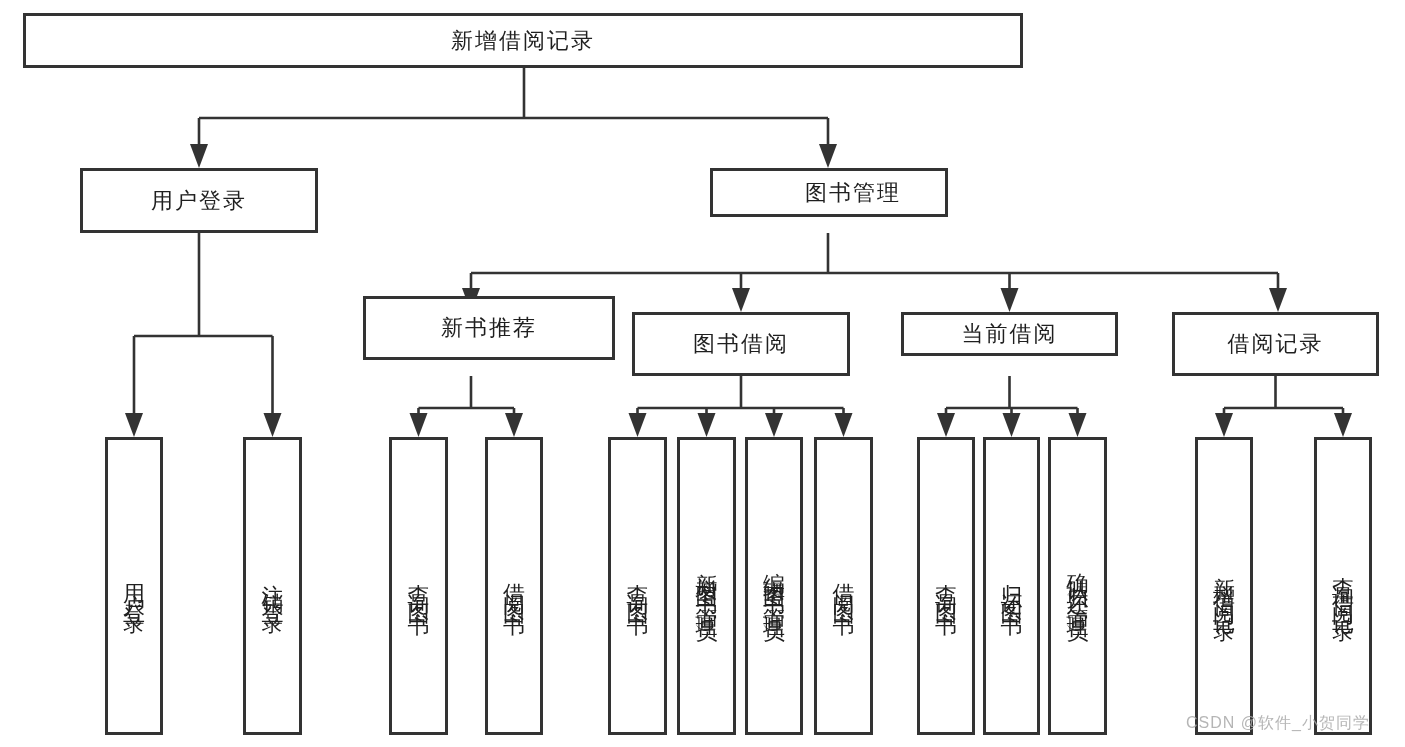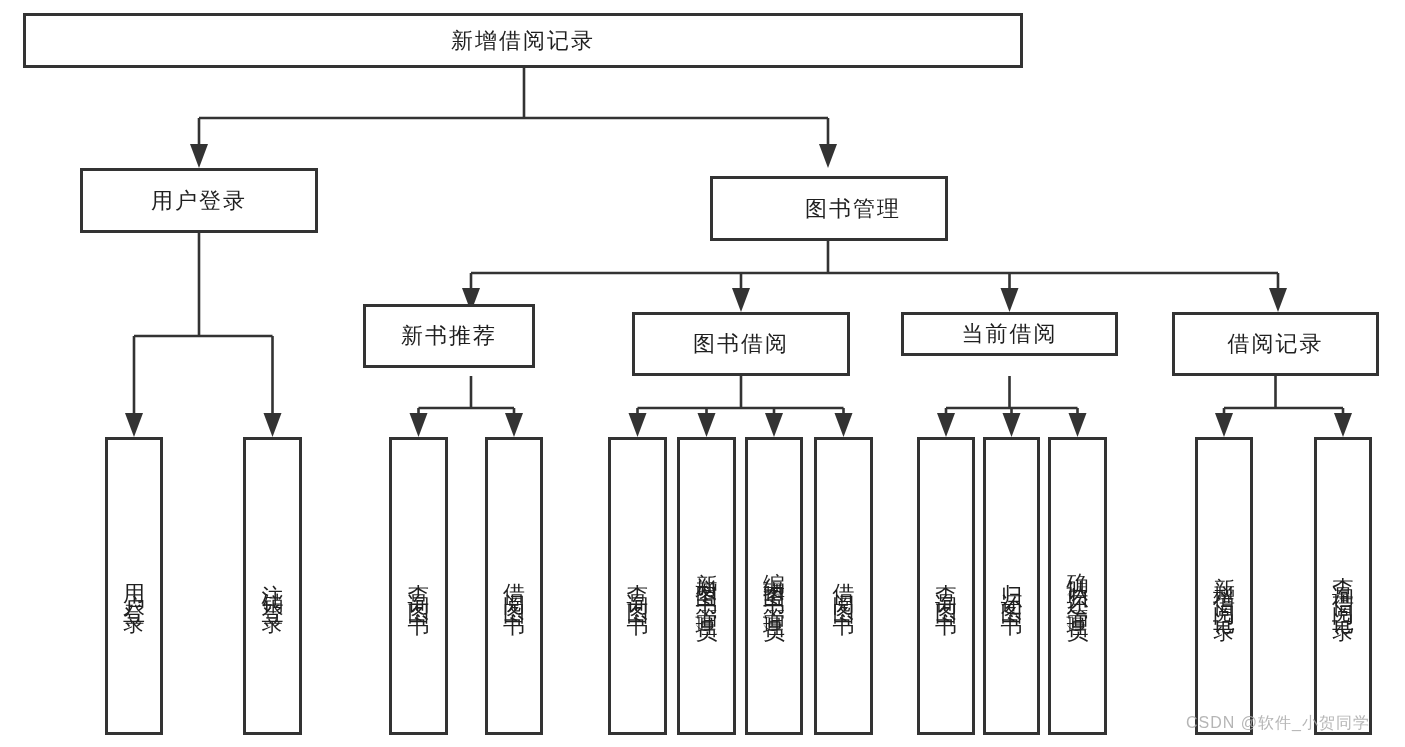--- a/index.html
+++ b/index.html
@@ -112,23 +112,23 @@
     <g>
       <path d="M1275.5 376 V408 M1224 408 H1343 M1224 408 V416 M1343 408 V416"></path>
       <polygon points="1215,413 1233,413 1224,437"></polygon>
       <polygon points="1334,413 1352,413 1343,437"></polygon>
     </g>
   </svg>
 
   <div class="box" style="left:23px; top:13px; width:1000px; height:55px;">新增借阅记录</div>
 
   <div class="box" style="left:80px; top:168px; width:238px; height:65px;">用户登录</div>
-  <div class="box" style="left:710px; top:176px; width:238px; height:65px;padding-left:48px;">图书管理</div>
+  <div class="box" style="left:710px; top:168px; width:238px; height:49px;padding-left:48px;">图书管理</div>
 
-  <div class="box" style="left:363px; top:304px; width:172px; height:64px;">新书推荐</div>
+  <div class="box" style="left:363px; top:296px; width:252px; height:64px;">新书推荐</div>
   <div class="box" style="left:632px; top:312px; width:218px; height:64px;">图书借阅</div>
   <div class="box" style="left:901px; top:312px; width:217px; height:44px;">当前借阅</div>
   <div class="box" style="left:1172px; top:312px; width:207px; height:64px;">借阅记录</div>
 
   <div class="box" style="left:105px; top:437px; width:58px; height:298px;">
     <span class="vt">用户登录</span>
   </div>
   <div class="box" style="left:243px; top:437px; width:59px; height:298px;">
     <span class="vt">注销登录</span>
   </div>

